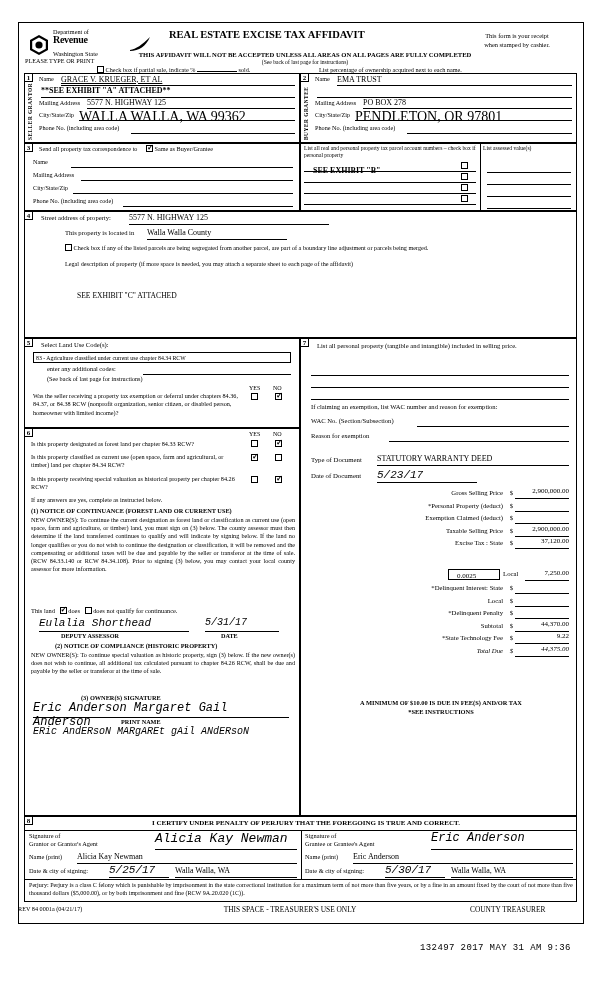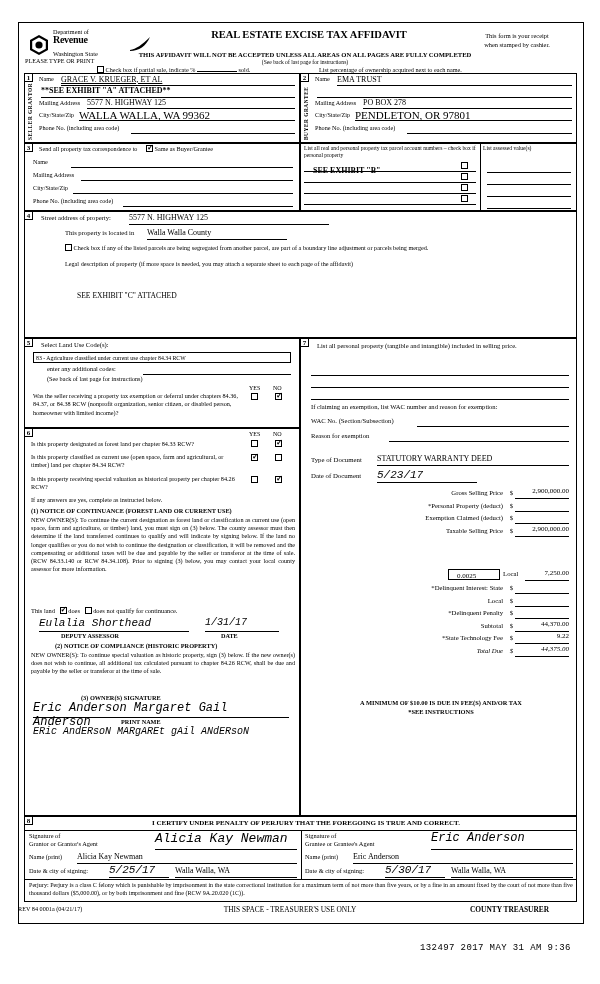--- a/index.html
+++ b/index.html
@@ -42,32 +42,32 @@
   }
 
   
   .logo{position:absolute;left:6px;top:5px;width:130px;height:36px;}
   .logo .dept{position:absolute;left:28px;top:0px;font-size:6.2px;}
   .logo .rev{position:absolute;left:28px;top:6px;font-size:10px;font-weight:bold;letter-spacing:-0.3px;}
   .logo .ws{position:absolute;left:28px;top:22px;font-size:6.4px;}
   .logo .mark{position:absolute;left:3px;top:6px;width:22px;height:22px;}
   .logo .swoosh{position:absolute;left:104px;top:8px;width:22px;height:16px;}
 
-  .title1{position:absolute;left:150px;top:6px;width:280px;text-align:center;font-size:10.5px;font-weight:bold;}
+  .title1{position:absolute;left:150px;top:6px;width:280px;font-size:10.5px;font-weight:bold;}
   .title2{position:absolute;left:150px;top:18px;width:280px;text-align:center;font-size:7.6px;}
   .title3{position:absolute;left:36px;top:28px;width:500px;text-align:center;font-size:6.6px;font-weight:bold;}
   .title4{position:absolute;left:36px;top:36px;width:500px;text-align:center;font-size:5.6px;}
   .receipt{position:absolute;left:440px;top:8px;width:116px;text-align:center;font-size:6.4px;line-height:9px;}
   .ptype{position:absolute;left:6px;top:34px;font-size:6.2px;}
   .partial{position:absolute;left:78px;top:43px;font-size:6.2px;}
   .pctown{position:absolute;left:300px;top:43px;font-size:6.2px;}
 
   
   .val{font-family:"Liberation Serif",serif;font-size:8px;}
-  .valb{font-family:"Liberation Serif",serif;font-size:11px;}
+  .valb{font-family:"Liberation Serif",serif;font-size:14px;}
 
   
   .foot{position:absolute;left:0;top:905px;width:600px;}
 </style>
 </head>
 <body>
 
 <div class="page">
   <div class="sheet">
 
@@ -264,21 +264,21 @@
         <span>does</span>
         <span class="chk" style="margin-left:3px;"></span>
         <span>does not</span>
         <span>qualify for continuance.</span>
       </div>
 
       <div style="position:absolute;left:14px;top:188px;width:150px;height:14px;border-bottom:1px solid #000;">
         <span class="hand" style="font-size:11px;">Eulalia Shorthead</span>
       </div>
       <div style="position:absolute;left:180px;top:188px;width:74px;height:14px;border-bottom:1px solid #000;">
-        <span class="hand" style="font-size:10px;">1/31/17</span>
+        <span class="hand" style="font-size:10px;">5/31/17</span>
       </div>
       <div style="position:absolute;left:36px;top:203px;font-size:6.2px;font-weight:bold;">DEPUTY ASSESSOR</div>
       <div style="position:absolute;left:196px;top:203px;font-size:6.2px;font-weight:bold;">DATE</div>
 
       <div style="position:absolute;left:30px;top:213px;width:240px;font-size:6.3px;font-weight:bold;">(2) NOTICE OF COMPLIANCE (HISTORIC PROPERTY)</div>
       <div style="position:absolute;left:6px;top:222px;width:264px;font-size:6.2px;line-height:8.2px;text-align:justify;">NEW OWNER(S): To continue special valuation as historic property, sign (3) below. If the new owner(s) does not wish to continue, all additional tax calculated pursuant to chapter 84.26 RCW, shall be due and payable by the seller or transferor at the time of sale.</div>
 
       <div style="position:absolute;left:56px;top:265px;width:180px;font-size:6.3px;font-weight:bold;">(3) OWNER(S) SIGNATURE</div>
 
       <div style="position:absolute;left:8px;top:272px;width:256px;height:16px;border-bottom:1px solid #000;">
@@ -327,20 +327,25 @@
           <div style="position: relative; height: 12.5px;">
             <span style="position: absolute; right: 66px; top: 2px; font-size: 6.7px; white-space: nowrap;">Exemption Claimed (deduct)</span>
             <span style="position: absolute; right: 56px; top: 2px; font-size: 6.7px;">$</span>
             <span style="position: absolute; right: 0px; top: 0px; width: 54px; height: 11px; border-bottom: 1px solid rgb(0, 0, 0); text-align: right; font-size: 7px;"></span>
           </div>
           <div style="position: relative; height: 12.5px;">
             <span style="position: absolute; right: 66px; top: 2px; font-size: 6.7px; white-space: nowrap;">Taxable Selling Price</span>
             <span style="position: absolute; right: 56px; top: 2px; font-size: 6.7px;">$</span>
             <span style="position: absolute; right: 0px; top: 0px; width: 54px; height: 11px; border-bottom: 1px solid rgb(0, 0, 0); text-align: right; font-size: 7px;">2,900,000.00</span>
           </div>
+          <div style="position: relative; height: 12.5px;">
+            <span style="position: absolute; right: 66px; top: 2px; font-size: 6.7px; white-space: nowrap;">Excise Tax : State</span>
+            <span style="position: absolute; right: 56px; top: 2px; font-size: 6.7px;">$</span>
+            <span style="position: absolute; right: 0px; top: 0px; width: 54px; height: 11px; border-bottom: 1px solid rgb(0, 0, 0); text-align: right; font-size: 7px;">37,120.00</span>
+          </div>
         </div>
 
       <div class="bx" style="left:147px;top:230px;width:52px;height:11px;">
         <span style="position:absolute;left:8px;top:1.5px;font-size:7px;">0.0025</span>
       </div>
       <div style="position:absolute;left:202px;top:231px;font-size:6.8px;">Local</div>
       <div style="position:absolute;left:224px;top:230px;width:44px;border-bottom:1px solid #000;height:11px;text-align:right;">
         <span style="font-size:7px;">7,250.00</span>
       </div>
 
@@ -422,16 +427,16 @@
 
       <div class="line hl" style="left:0;top:62px;width:551px;"></div>
       <div style="position:absolute;left:4px;top:64px;width:544px;font-size:6.1px;line-height:8.4px;">Perjury: Perjury is a class C felony which is punishable by imprisonment in the state correctional institution for a maximum term of not more than five years, or by a fine in an amount fixed by the court of not more than five thousand dollars ($5,000.00), or by both imprisonment and fine (RCW 9A.20.020 (1C)).</div>
     </div>
 
   </div>
 
   <div class="foot">
     <div style="position:absolute;left:18px;top:0;font-size:6.2px;">REV 84 0001a (04/21/17)</div>
     <div style="position:absolute;left:150px;top:0;width:280px;text-align:center;font-size:7.4px;">THIS SPACE - TREASURER'S USE ONLY</div>
-    <div style="position:absolute;left:470px;top:0;font-size:7.4px;font-weight:bold;">COUNTY TREASURER</div>
+    <div style="position:absolute;left:470px;top:0;font-size:7.4px;">COUNTY TREASURER</div>
     <div style="position:absolute;left:420px;top:38px;font-size:9px;letter-spacing:0.4px;font-family:'Liberation Mono',monospace;">132497 2017 MAY 31 AM 9:36</div>
   </div>
 </div>
 
 </body></html>

